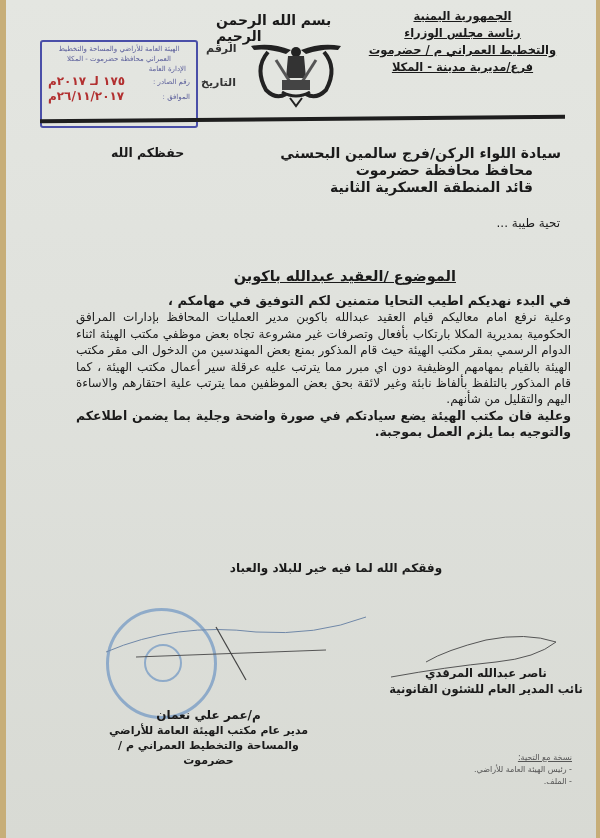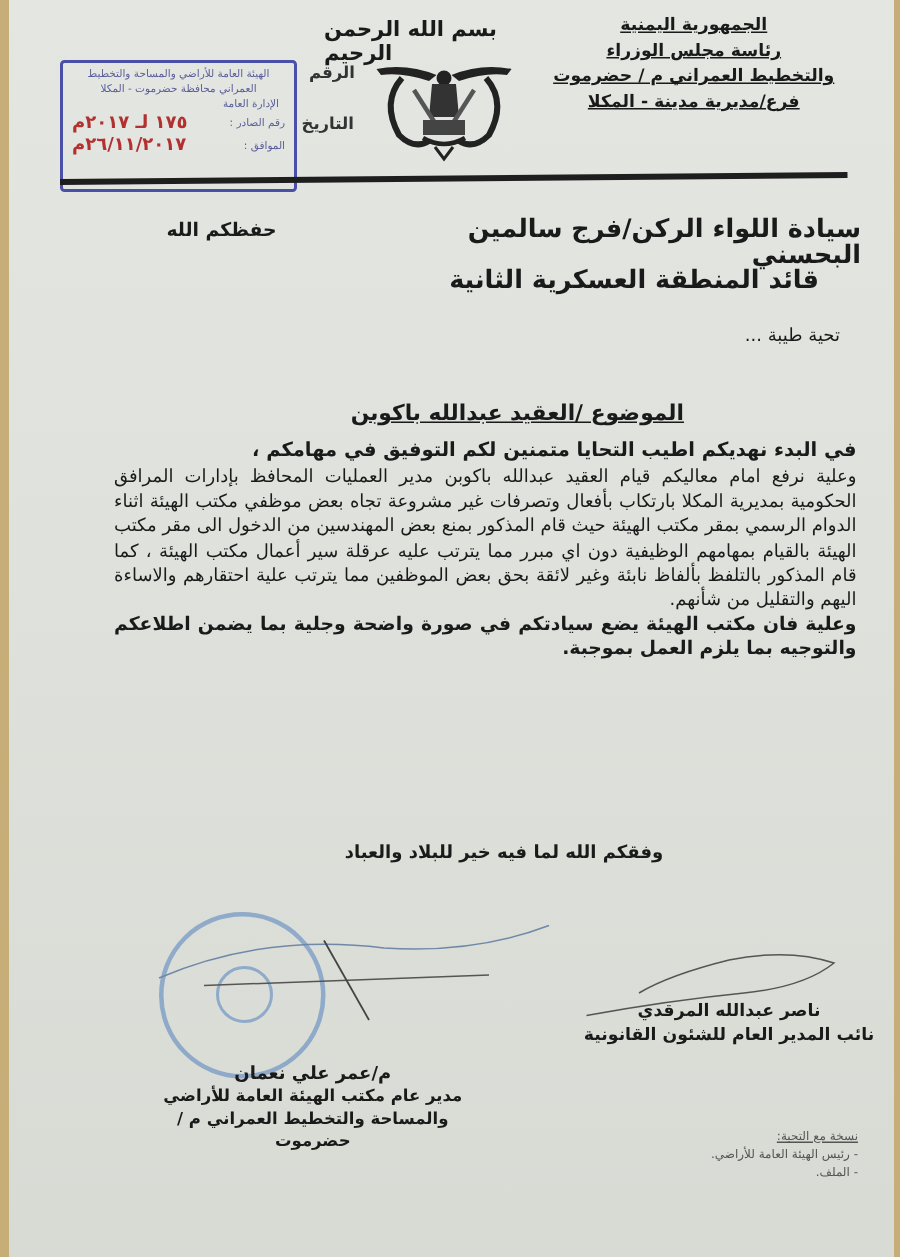--- a/index.html
+++ b/index.html
@@ -13,21 +13,21 @@
   .hdr-right{right:36px;top:8px;width:195px;text-align:center;font-weight:bold;font-size:11.5px;line-height:17px;text-decoration:underline;}
   .basmala{left:210px;top:12px;width:160px;text-align:center;font-weight:bold;font-size:14px;}
   .emblem{left:240px;top:38px;width:100px;height:70px;}
   .lbl-num{left:200px;top:42px;font-size:11px;font-weight:bold;color:#333;}
   .lbl-date{left:195px;top:76px;font-size:11px;font-weight:bold;color:#333;}
   .stamp{left:34px;top:12px;width:158px;height:88px;border:2px solid #4a4fa8;border-radius:3px;
     color:#5a5e9a;font-size:7px;line-height:10px;text-align:center;padding:2px;box-sizing:border-box;margin-top:28px;}
   .stamp .hw{color:#b23030;font-size:12px;font-weight:bold;text-align:left;line-height:15px;}
   .rule{left:34px;top:117px;width:525px;height:4px;background:#1e1e1e;transform:rotate(-0.5deg);}
   
-  .addr{right:22px;top:145px;width:300px;font-weight:bold;font-size:17px;line-height:17px;}
+  .addr{right:35px;top:145px;width:300px;font-weight:bold;font-size:14px;line-height:17px;}
   .addr .l2,.addr .l3{padding-right:28px;}
   .hafiz{left:105px;top:145px;font-weight:bold;font-size:12.5px;}
   .greet{right:36px;top:216px;font-size:12px;}
   .subject{left:210px;top:268px;width:240px;text-align:right;font-weight:bold;font-size:14.5px;text-decoration:underline;}
   .body{left:70px;top:293px;width:495px;font-size:12px;line-height:16.4px;text-align:justify;text-align-last:right;}
   .body .strong{font-weight:bold;font-size:13px;}
   .closing{left:200px;top:561px;width:260px;text-align:center;font-weight:bold;font-size:12px;}
   
   .sig-left{left:85px;top:660px;width:235px;text-align:center;font-weight:bold;font-size:11px;line-height:15px;}
   .sig-right{left:380px;top:665px;width:200px;text-align:center;font-weight:bold;font-size:11.5px;line-height:16px;}
@@ -85,20 +85,21 @@
     <div style="display:flex;justify-content:space-between;align-items:center;padding:0 4px;">
       <span>الموافق :</span>
       <span class="hw">٢٦/١١/٢٠١٧م</span>
     </div>
   </div>
 
   <div class="abs rule"></div>
 
   <div class="abs addr rtl">
     <div>سيادة اللواء الركن/فرج سالمين البحسني</div>
+    <div class="l2">محافظ محافظة حضرموت</div>
     <div class="l3">قائد المنطقة العسكرية الثانية</div>
   </div>
   <div class="abs hafiz rtl">حفظكم الله</div>
 
   <div class="abs greet rtl">تحية طيبة ...</div>
 
   <div class="abs subject rtl">الموضوع /العقيد عبدالله باكوبن</div>
 
   <div class="abs body rtl">
     <div class="strong">في البدء نهديكم اطيب التحايا متمنين لكم التوفيق في مهامكم ،</div>

